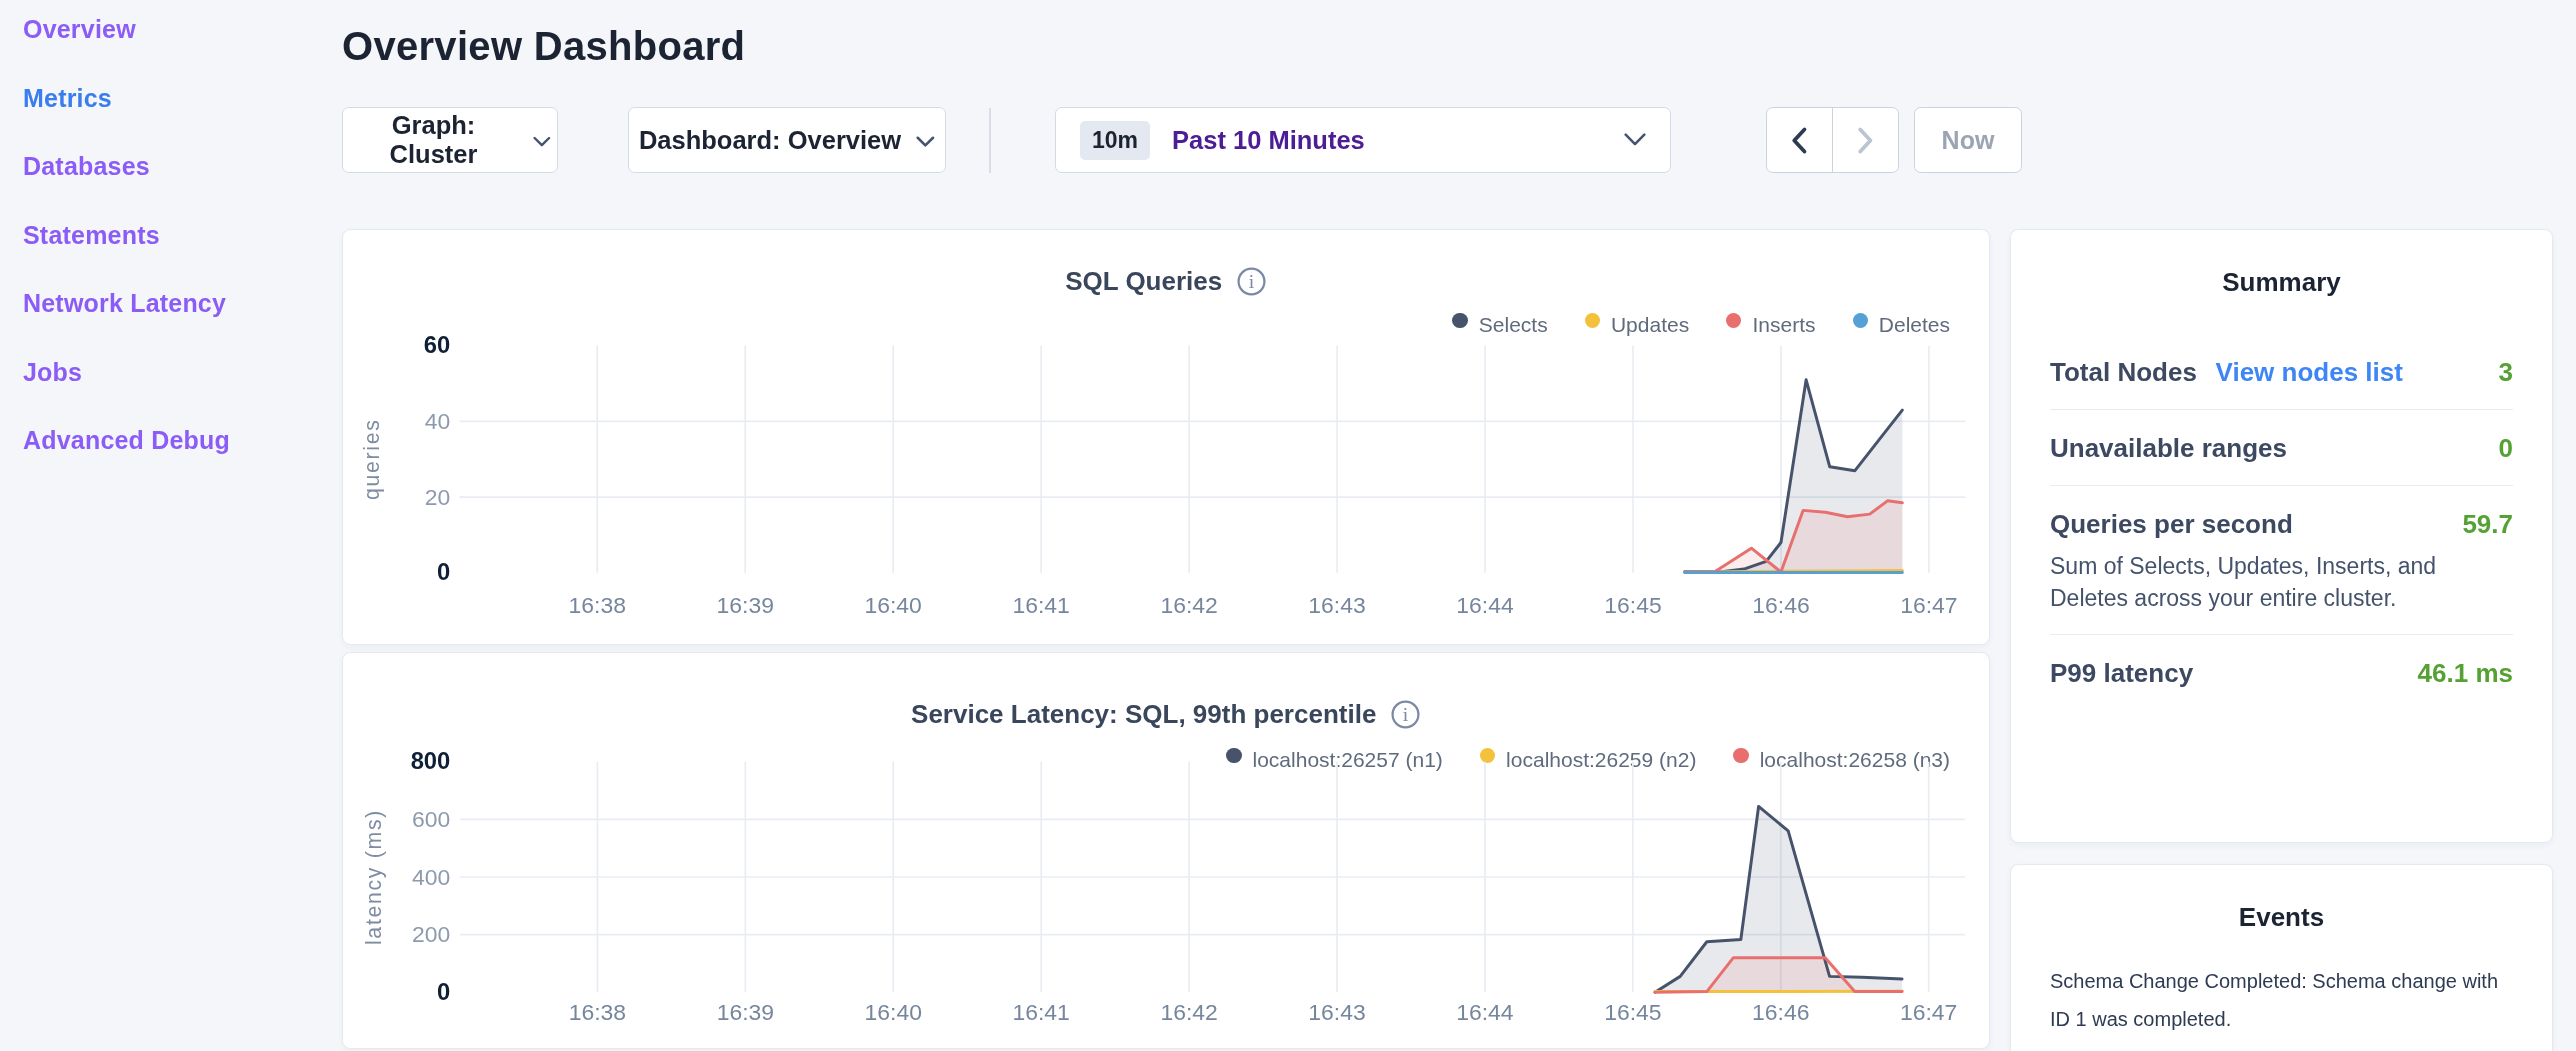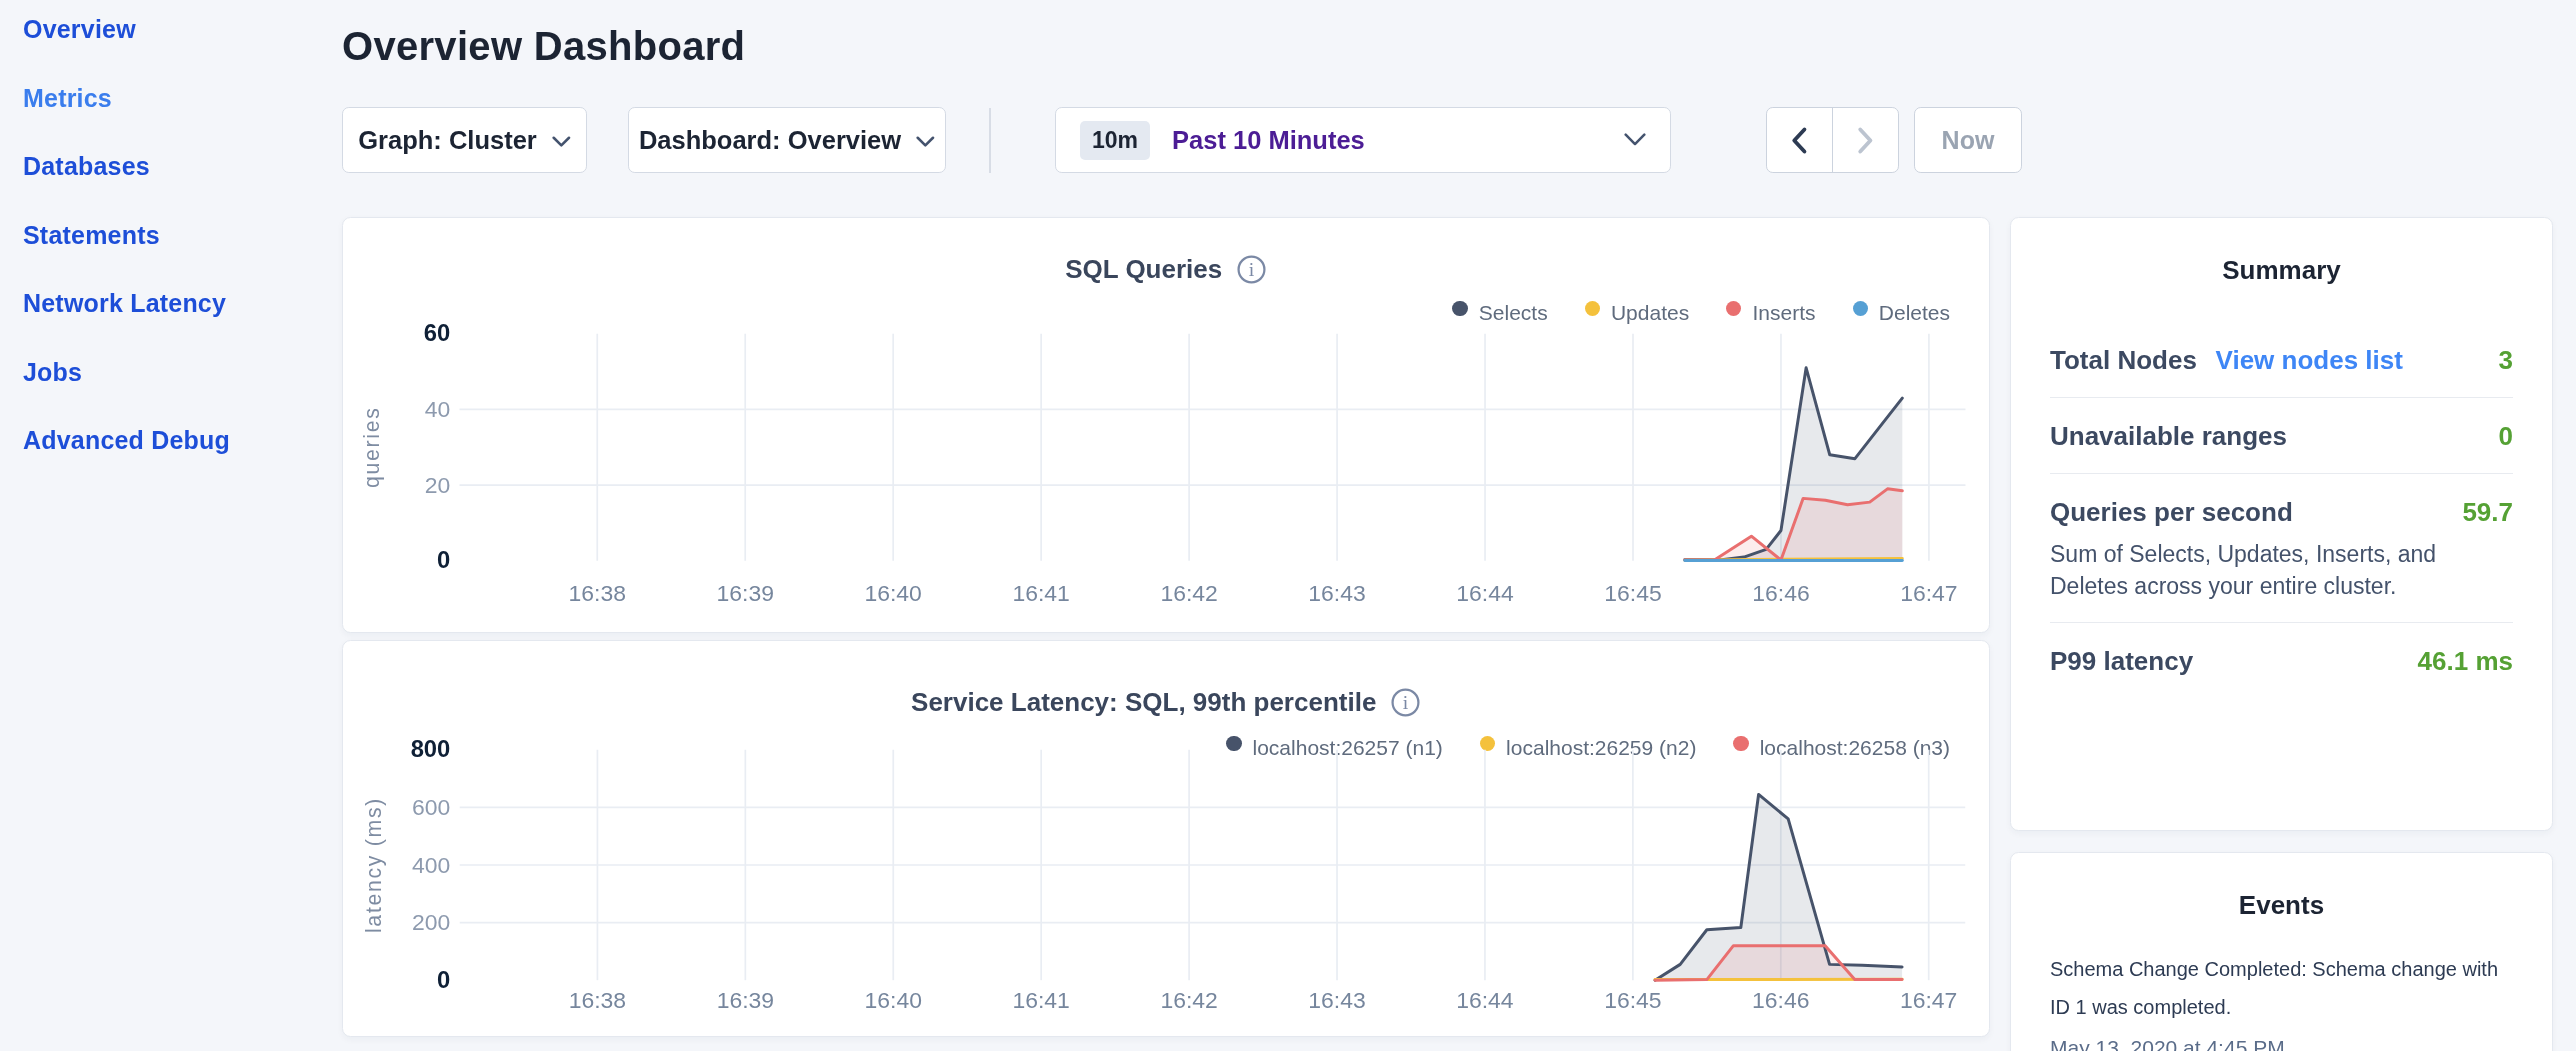--- a/index.html
+++ b/index.html
@@ -4,38 +4,38 @@
 <style>
   html,body{margin:0;padding:0;}
   body{
     width:2576px;height:1051px;position:relative;overflow:hidden;
     background:#f4f6fa;color:#1c2433;
     font-family:"Liberation Sans", sans-serif;
   }
   
   .sidebar{position:absolute;left:23px;top:17px;width:289px;}
   .nav-item{
-    font-size:25px;font-weight:600;color:#1d4ed8;line-height:25.5px;
+    font-size:25px;font-weight:600;color:#8b5cf6;line-height:25.5px;
     margin-bottom:43px;cursor:pointer;letter-spacing:0.2px;
   }
   .nav-item.active{color:#3a7ded;}
   
   .page-title{
     position:absolute;left:342px;top:24px;margin:0;
     font-size:40px;font-weight:600;color:#1c2433;letter-spacing:0.3px;
   }
   .btnish{
     position:absolute;top:107px;height:66px;background:#fff;
     border:1.7px solid #d4dae4;border-radius:6.8px;box-sizing:border-box;
     display:flex;align-items:center;justify-content:center;cursor:pointer;
   }
   .dd{gap:15.3px;}
   .dd-label{font-size:25.5px;font-weight:700;color:#1c2433;}
   .dd-chevron{margin-top:3.4px;}
-  #graph-dd{left:342px;width:245px;}
+  #graph-dd{left:342px;width:216px;}
   #dashboard-dd{left:628px;width:318px;}
   .vdivider{position:absolute;left:989px;top:108px;width:1.7px;height:65px;background:#d8dde6;}
   #time-dd{left:1055px;width:616px;justify-content:flex-start;padding:0 24px;}
   .time-badge{
     background:#e4e9f1;border-radius:5.1px;padding:6px 12px;
     font-size:23px;font-weight:700;color:#1c2433;margin-right:22px;
   }
   .time-label{font-size:25.5px;font-weight:700;color:#4c1d95;flex:1;text-align:left;}
   .pager{
     position:absolute;left:1766px;top:107px;width:133px;height:66px;
@@ -44,21 +44,21 @@
   }
   .pager-btn{flex:1;display:flex;align-items:center;justify-content:center;cursor:pointer;background:transparent;border:none;padding:0;}
   .pager-btn + .pager-btn{border-left:1.7px solid #ccd3de;}
   #now-btn{
     left:1914px;width:108px;font-size:25px;font-weight:700;color:#9aa4b2;
     border-color:#ccd3de;
   }
   
   .card{
     position:absolute;background:#fff;border:1.7px solid #e4e8ef;border-radius:8.5px;
-    box-sizing:border-box;box-shadow:0 2.6px 6.8px rgba(25,39,68,.04);overflow:hidden;
+    box-sizing:border-box;box-shadow:0 2.6px 6.8px rgba(25,39,68,.04);overflow:hidden;margin-top:12px;
   }
   #chart-card-0{left:342px;top:217px;width:1648px;height:416px;}
   #chart-card-1{left:342px;top:640px;width:1648px;height:397px;}
   .chart-title-row{
     position:absolute;left:0;right:0;top:36px;display:flex;align-items:center;justify-content:center;gap:13.6px;
   }
   #chart-card-1 .chart-title-row{top:46px;}
   .chart-title{font-size:26px;font-weight:700;color:#3a465c;}
   .legend{
     position:absolute;right:39px;top:83px;display:flex;align-items:center;gap:37px;

